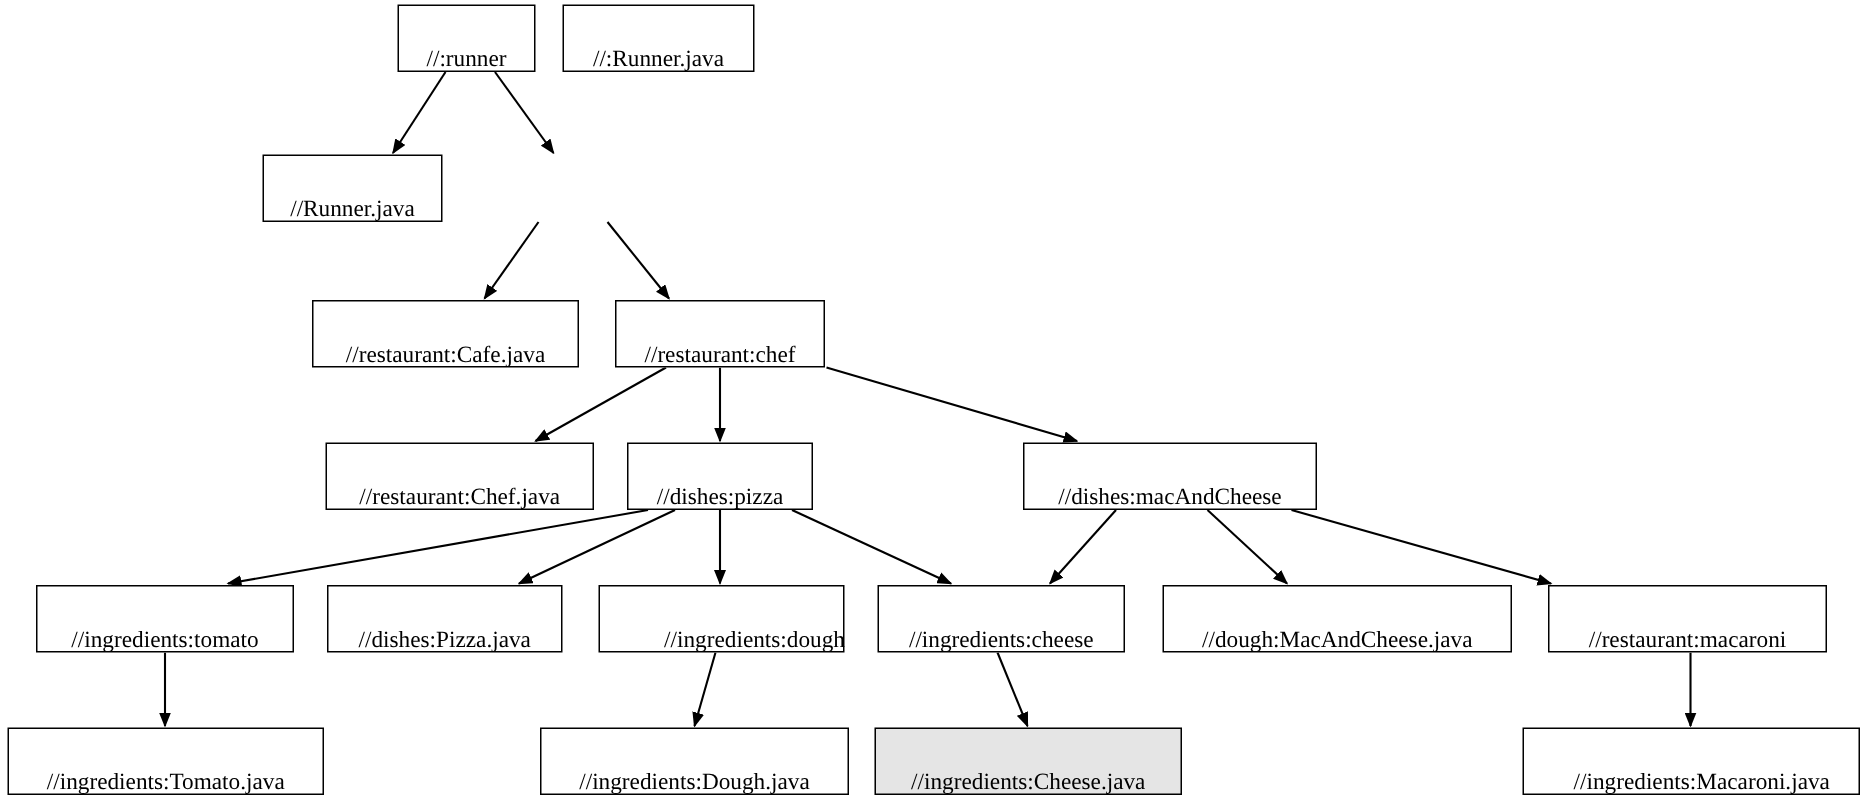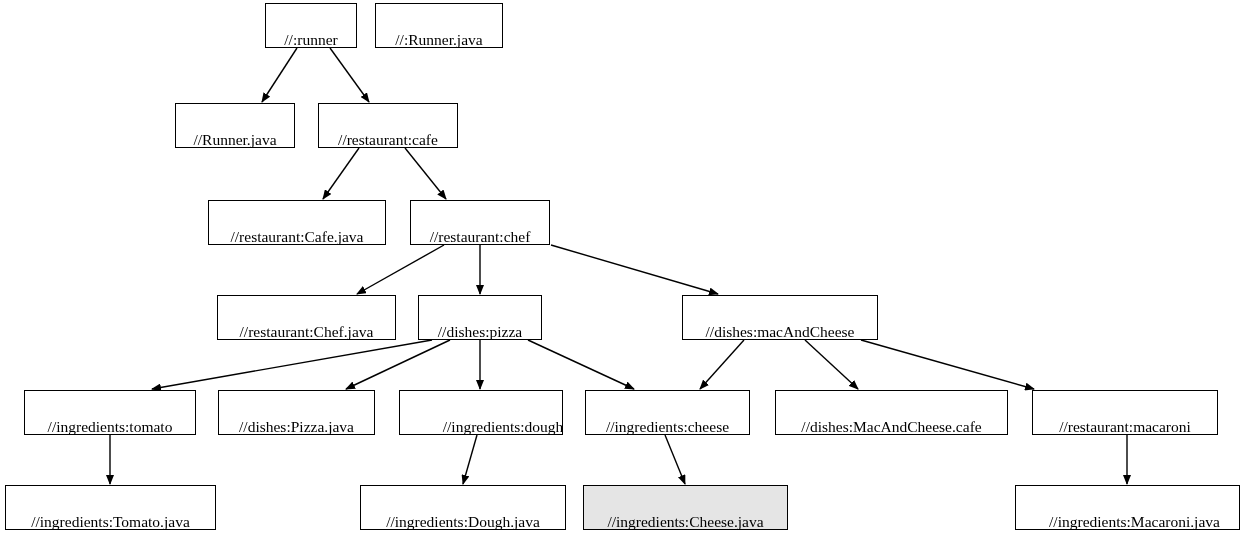--- a/index.html
+++ b/index.html
@@ -84,23 +84,20 @@
   <div id="node-layer">
       <div class="graph-node" style="left: 265px; top: 3px; width: 92px; height: 45px; border-color: rgb(0, 0, 0); background: rgb(255, 255, 255);">
         <span class="node-label" style="color: rgb(0, 0, 0);">//:runner</span>
       </div>
       <div class="graph-node" style="left: 375px; top: 3px; width: 128px; height: 45px; border-color: rgb(0, 0, 0); background: rgb(255, 255, 255);">
         <span class="node-label" style="color: rgb(0, 0, 0);">//:Runner.java</span>
       </div>
       <div class="graph-node" style="left: 175px; top: 103px; width: 120px; height: 45px; border-color: rgb(0, 0, 0); background: rgb(255, 255, 255);">
         <span class="node-label" style="color: rgb(0, 0, 0);">//Runner.java</span>
       </div>
-      <div class="graph-node" style="left: 318px; top: 103px; width: 140px; height: 45px; border-color: rgb(0, 0, 0); background: rgb(255, 255, 255);">
-        <span class="node-label" style="color: rgb(0, 0, 0);">//restaurant:cafe</span>
-      </div>
       <div class="graph-node" style="left: 208px; top: 200px; width: 178px; height: 45px; border-color: rgb(0, 0, 0); background: rgb(255, 255, 255);">
         <span class="node-label" style="color: rgb(0, 0, 0);">//restaurant:Cafe.java</span>
       </div>
       <div class="graph-node" style="left: 410px; top: 200px; width: 140px; height: 45px; border-color: rgb(0, 0, 0); background: rgb(255, 255, 255);">
         <span class="node-label" style="color: rgb(0, 0, 0);">//restaurant:chef</span>
       </div>
       <div class="graph-node" style="left: 217px; top: 295px; width: 179px; height: 45px; border-color: rgb(0, 0, 0); background: rgb(255, 255, 255);">
         <span class="node-label" style="color: rgb(0, 0, 0);">//restaurant:Chef.java</span>
       </div>
       <div class="graph-node" style="left: 418px; top: 295px; width: 124px; height: 45px; border-color: rgb(0, 0, 0); background: rgb(255, 255, 255);">
@@ -115,21 +112,21 @@
       <div class="graph-node" style="left: 218px; top: 390px; width: 157px; height: 45px; border-color: rgb(0, 0, 0); background: rgb(255, 255, 255);">
         <span class="node-label" style="color: rgb(0, 0, 0);">//dishes:Pizza.java</span>
       </div>
       <div class="graph-node" style="left: 399px; top: 390px; width: 164px; height: 45px; border-color: rgb(0, 0, 0); background: rgb(255, 255, 255); padding-left: 44px;">
         <span class="node-label" style="color: rgb(0, 0, 0);">//ingredients:dough</span>
       </div>
       <div class="graph-node" style="left: 585px; top: 390px; width: 165px; height: 45px; border-color: rgb(0, 0, 0); background: rgb(255, 255, 255);">
         <span class="node-label" style="color: rgb(0, 0, 0);">//ingredients:cheese</span>
       </div>
       <div class="graph-node" style="left: 775px; top: 390px; width: 233px; height: 45px; border-color: rgb(0, 0, 0); background: rgb(255, 255, 255);">
-        <span class="node-label" style="color: rgb(0, 0, 0);">//dishes:MacAndCheese.cafe</span>
+        <span class="node-label" style="color: rgb(0, 0, 0);">//dough:MacAndCheese.java</span>
       </div>
       <div class="graph-node" style="left: 1032px; top: 390px; width: 186px; height: 45px; border-color: rgb(0, 0, 0); background: rgb(255, 255, 255);">
         <span class="node-label" style="color: rgb(0, 0, 0);">//restaurant:macaroni</span>
       </div>
       <div class="graph-node" style="left: 5px; top: 485px; width: 211px; height: 45px; border-color: rgb(0, 0, 0); background: rgb(255, 255, 255);">
         <span class="node-label" style="color: rgb(0, 0, 0);">//ingredients:Tomato.java</span>
       </div>
       <div class="graph-node" style="left: 360px; top: 485px; width: 206px; height: 45px; border-color: rgb(0, 0, 0); background: rgb(255, 255, 255);">
         <span class="node-label" style="color: rgb(0, 0, 0);">//ingredients:Dough.java</span>
       </div>

